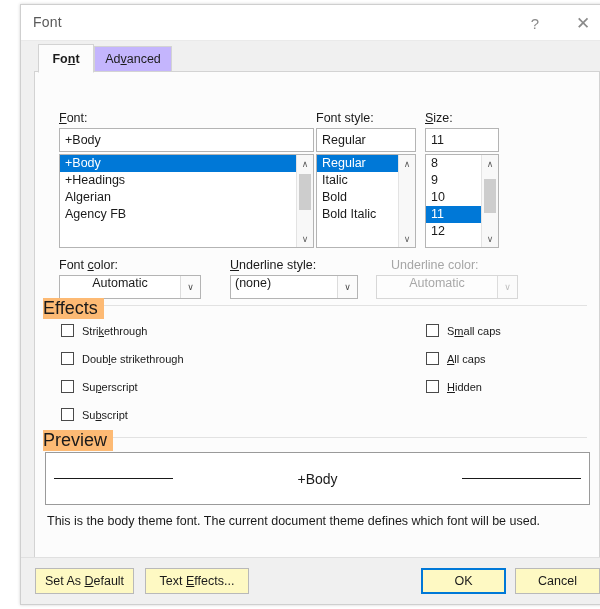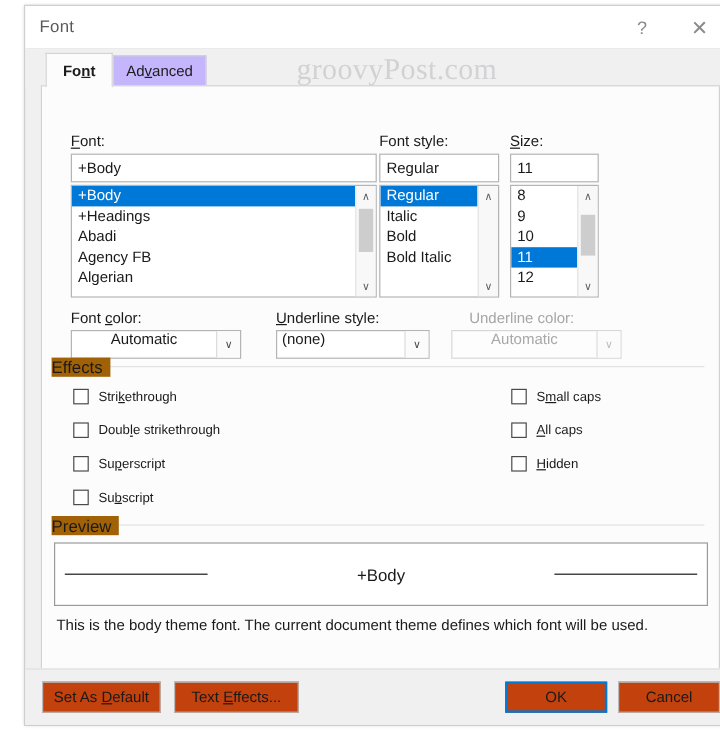--- a/index.html
+++ b/index.html
@@ -168,22 +168,22 @@
     background: #fbfbfb;
     display: flex; align-items: center; justify-content: center;
     font-size: 9px; color: #4a4a4a;
     cursor: default;
   }
   .combo.disabled .cbtn { color: #bdbdbd; }
 
   
   .group-label {
     position: absolute;
-    font-size: 14px; color: #1a1a1a;
-    background: #a16207;
+    font-size: 18px; color: #1a1a1a;
+    background: #fdba74;
     padding-right: 6px;
     z-index: 2;
     white-space: nowrap;
   }
   .group-rule {
     position: absolute;
     height: 1px;
     background: #e2e2e2;
   }
 
@@ -233,21 +233,21 @@
 
   
   #footer {
     position: absolute; left: 0; bottom: 0;
     width: 100%; height: 47px;
     background: #f0f0f0;
     border-top: 1px solid #e0e0e0;
   }
   .btn {
     position: absolute; top: 10px; height: 26px;
-    background: #c2410c;
+    background: #fef9c3;
     border: 1px solid #b9b9b9;
     font-size: 12.5px; color: #1a1a1a;
     display: flex; align-items: center; justify-content: center;
     cursor: default;
     white-space: nowrap;
   }
   .btn.focused {
     border: 2px solid #0078d7;
   }
   #btn-setdefault { left: 14px; width: 99px; }
@@ -259,21 +259,20 @@
 <body>
 
 <div id="dialog">
 
   <div id="titlebar">
     <div id="title-text">Font</div>
     <div class="titlebtn" id="help-btn">?</div>
     <div class="titlebtn" id="close-btn">✕</div>
   </div>
 
-  <div id="watermark">groovyPost.com</div>
 
   <div id="tabstrip">
     <div class="tab active" id="tab-font">
       <span>Fo<span class="u">n</span>t</span>
     </div>
     <div class="tab" id="tab-advanced">
       <span>Ad<span class="u">v</span>anced</span>
     </div>
   </div>
 
@@ -296,23 +295,22 @@
       <span>Regular</span>
     </div>
     <div class="tbox" style="left:390px; top:56px; width:74px; height:24px;">
       <span>11</span>
     </div>
 
     <div class="listbox" style="left:24px; top:82px; width:255px; height:94px;">
       <div class="listinner">
         <div class="litem sel">+Body</div>
         <div class="litem">+Headings</div>
-        <div class="litem">Abadi</div>
+        <div class="litem">Algerian</div>
         <div class="litem">Agency FB</div>
-        <div class="litem">Algerian</div>
       </div>
       <div class="sbar">
         <div class="sarrow up">∧</div>
         <div class="sthumb" style="top:19px; height:36px;"></div>
         <div class="sarrow dn">∨</div>
       </div>
     </div>
 
     <div class="listbox" style="left:281px; top:82px; width:100px; height:94px;">
       <div class="listinner">

